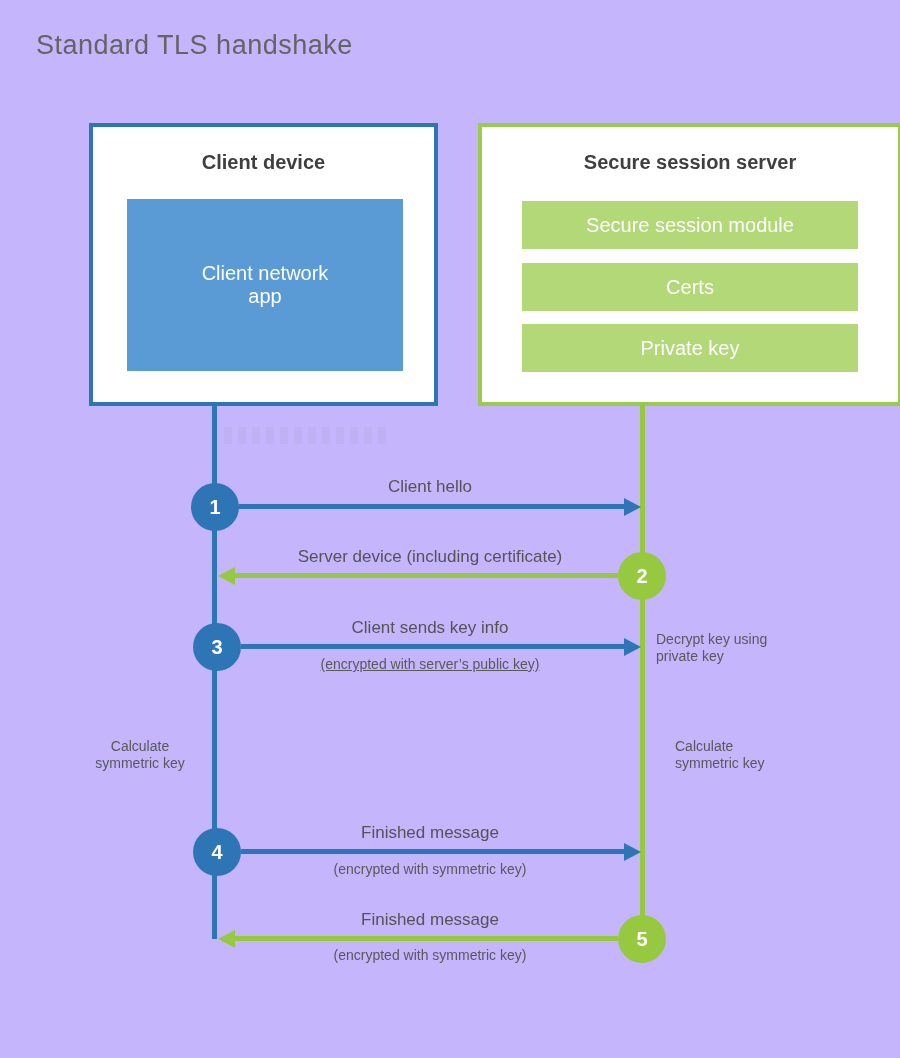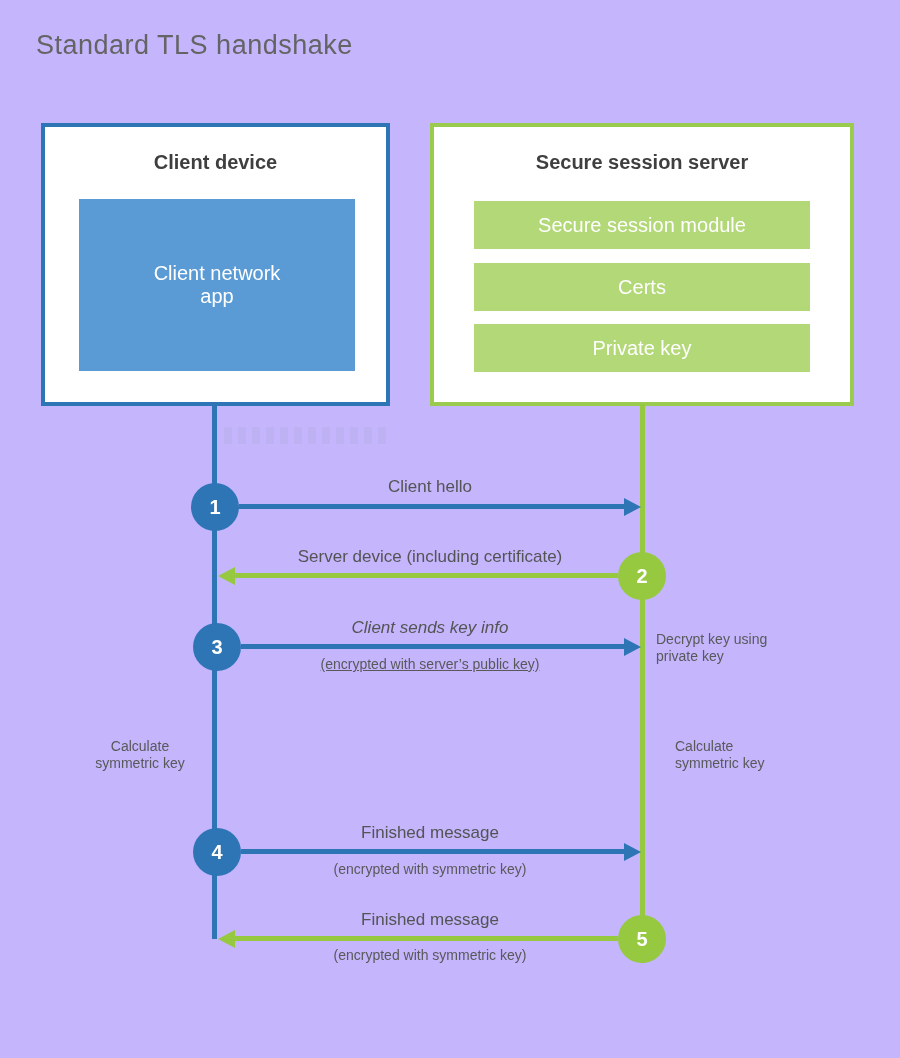--- a/index.html
+++ b/index.html
@@ -12,21 +12,21 @@
   }
   .abs{position:absolute;}
 
   
   .page-title{
     left:36px;top:30px;
     font-size:27px;font-weight:300;color:#646464;letter-spacing:0.5px;
   }
 
   
-  .actor-box{border-style:solid;border-width:4px;background:#ffffff;box-sizing:border-box;}
+  .actor-box{border-style:solid;border-width:4px;background:#ffffff;box-sizing:border-box;margin-left:48px;}
   .client-box{left:41px;top:123px;width:349px;height:283px;border-color:#2e75b6;}
   .server-box{left:430px;top:123px;width:424px;height:283px;border-color:#9aca4e;}
   .actor-title{
     left:0;right:0;top:24px;text-align:center;
     font-size:20px;font-weight:bold;color:#3f3f3f;
   }
   .client-box .actor-title,.server-box .actor-title{position:absolute;}
 
   .client-app{
     position:absolute;left:34px;top:72px;width:276px;height:172px;
@@ -84,21 +84,21 @@
   .side-note{
     font-size:14px;color:#595959;line-height:1.22;white-space:pre-line;
   }
   .note-decrypt{left:656px;top:631px;width:150px;text-align:left;}
   .note-calc-left{left:84px;top:738px;width:112px;text-align:center;}
   .note-calc-right{left:675px;top:738px;width:130px;text-align:left;}
 
   
   .c1{left:191px;top:483px;} .l1{left:239px;top:504px;width:385px;} .h1{left:624px;top:498px;} .t1{top:477px;}
   .c2{left:618px;top:552px;} .l2{left:234px;top:573px;width:384px;} .h2{left:218px;top:567px;} .t2{top:547px;}
-  .c3{left:193px;top:623px;} .l3{left:241px;top:644px;width:383px;} .h3{left:624px;top:638px;} .t3{top:618px;font-style:italic;} .s3{top:656px;text-decoration:underline;}
+  .c3{left:193px;top:623px;} .l3{left:241px;top:644px;width:383px;} .h3{left:624px;top:638px;} .t3{top:618px;} .s3{top:656px;text-decoration:underline;}
   .c4{left:193px;top:828px;} .l4{left:241px;top:849px;width:383px;} .h4{left:624px;top:843px;} .t4{top:823px;} .s4{top:861px;}
   .c5{left:618px;top:915px;} .l5{left:234px;top:936px;width:384px;} .h5{left:218px;top:930px;} .t5{top:910px;} .s5{top:947px;}
 </style>
 </head>
 <body>
 
 <div id="canvas">
 
   <div class="abs page-title">Standard TLS handshake</div>
 

